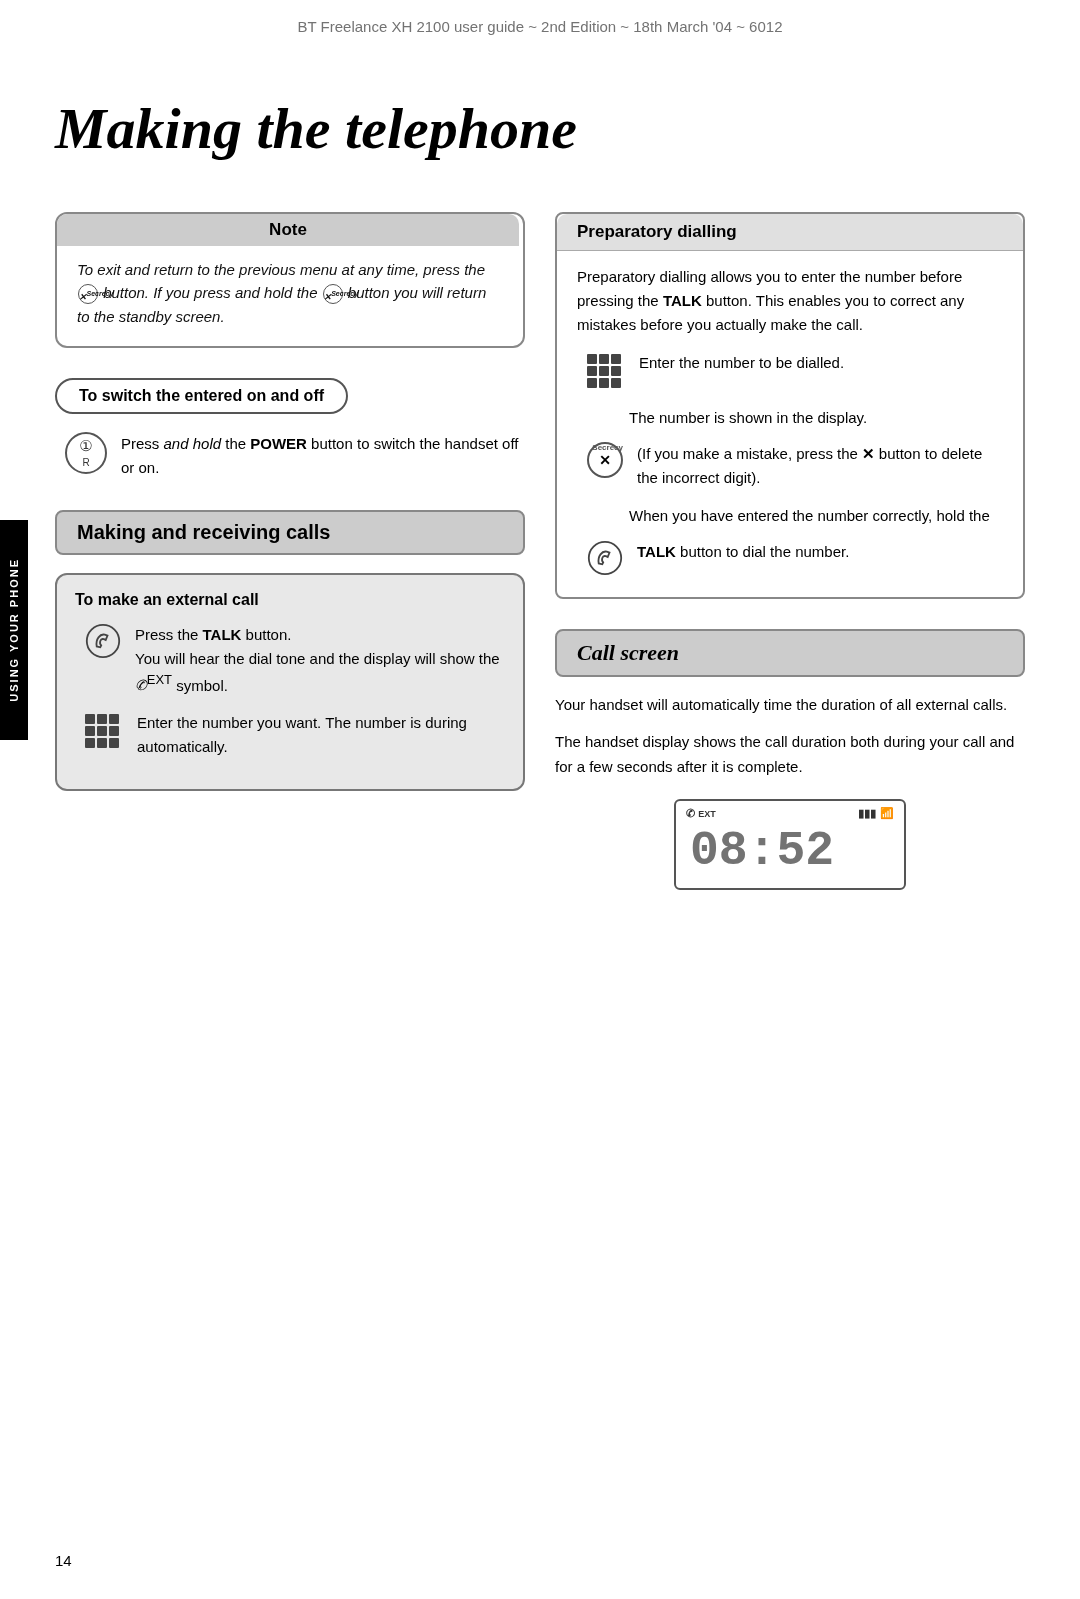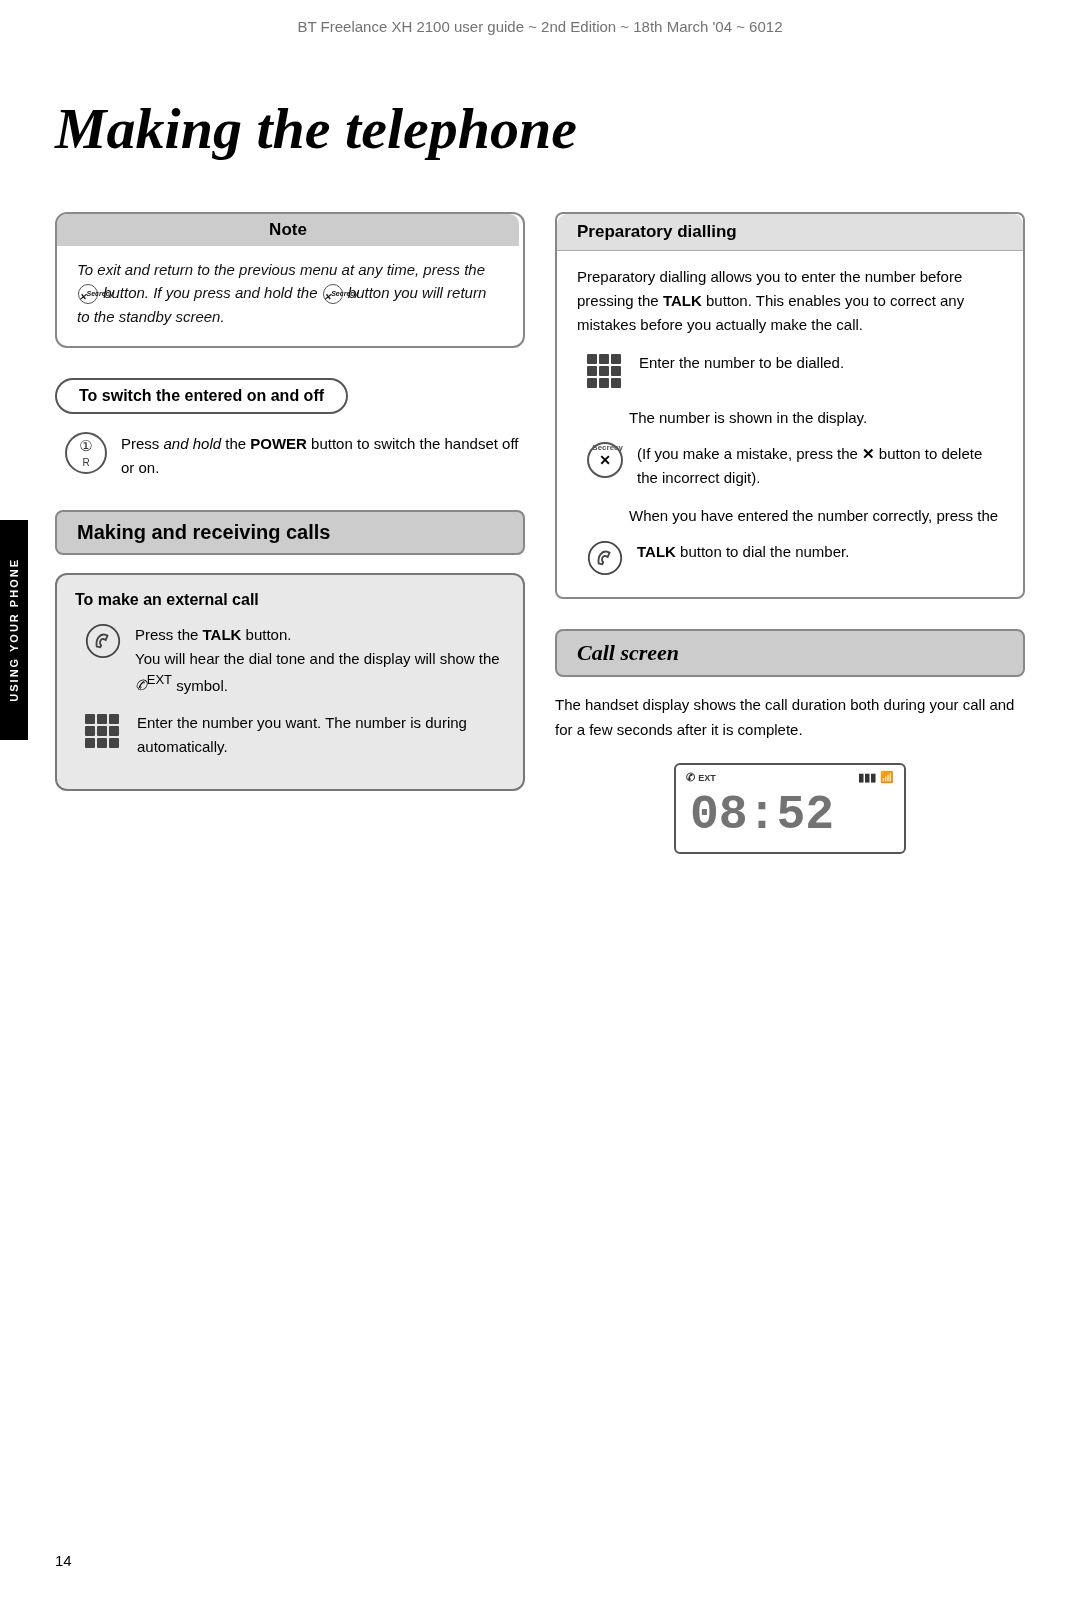--- a/index.html
+++ b/index.html
@@ -438,41 +438,42 @@
             <div class="secrecy-circle">
               <span style="font-weight:bold;font-size:14px;">✕</span>
               <span class="secrecy-label">Secrecy</span>
             </div>
             <div class="text-content">
               (If you make a mistake, press the <b>✕</b> button to delete the incorrect digit).
             </div>
           </div>
 
           <div style="font-size:15px;line-height:1.6;margin-bottom:12px;padding-left:52px;">
-            When you have entered the number correctly, press the
+            When you have entered the number correctly, hold the
           </div>
 
           <div class="icon-text-row">
             <div class="talk-icon">
               <svg viewBox="0 0 40 40" width="40" height="40">
                 <circle cx="20" cy="20" r="18" fill="none" stroke="#444" stroke-width="2"></circle>
                 <path d="M13,26 Q12,20 15,16 Q18,12 22,13 L25,14 L23,19 L21,18 Q18,17 17,20 Q16,23 18,25 L17,27 L13,26 Z" fill="none" stroke="#444" stroke-width="2"></path>
               </svg>
             </div>
             <div class="text-content">
               <b>TALK</b> button to dial the number.
             </div>
           </div>
 
         </div>
       </div>
 
       <div>
         <div class="call-timer-header">Call screen</div>
 
+        <div class="call-timer-text">Your handset will automatically time the duration of all external calls.</div>
         <div class="call-timer-text">The handset display shows the call duration both during your call and for a few seconds after it is complete.</div>
 
         <div class="display-screen">
           <div class="screen-top-bar">
             <span>
               ✆ <span style="font-size:9px;font-weight:bold;">EXT</span>
             </span>
             <div class="screen-icons-right">
               <span style="display:inline-block;position:relative;">
                 <span style="font-size:11px;">▮▮▮</span>

